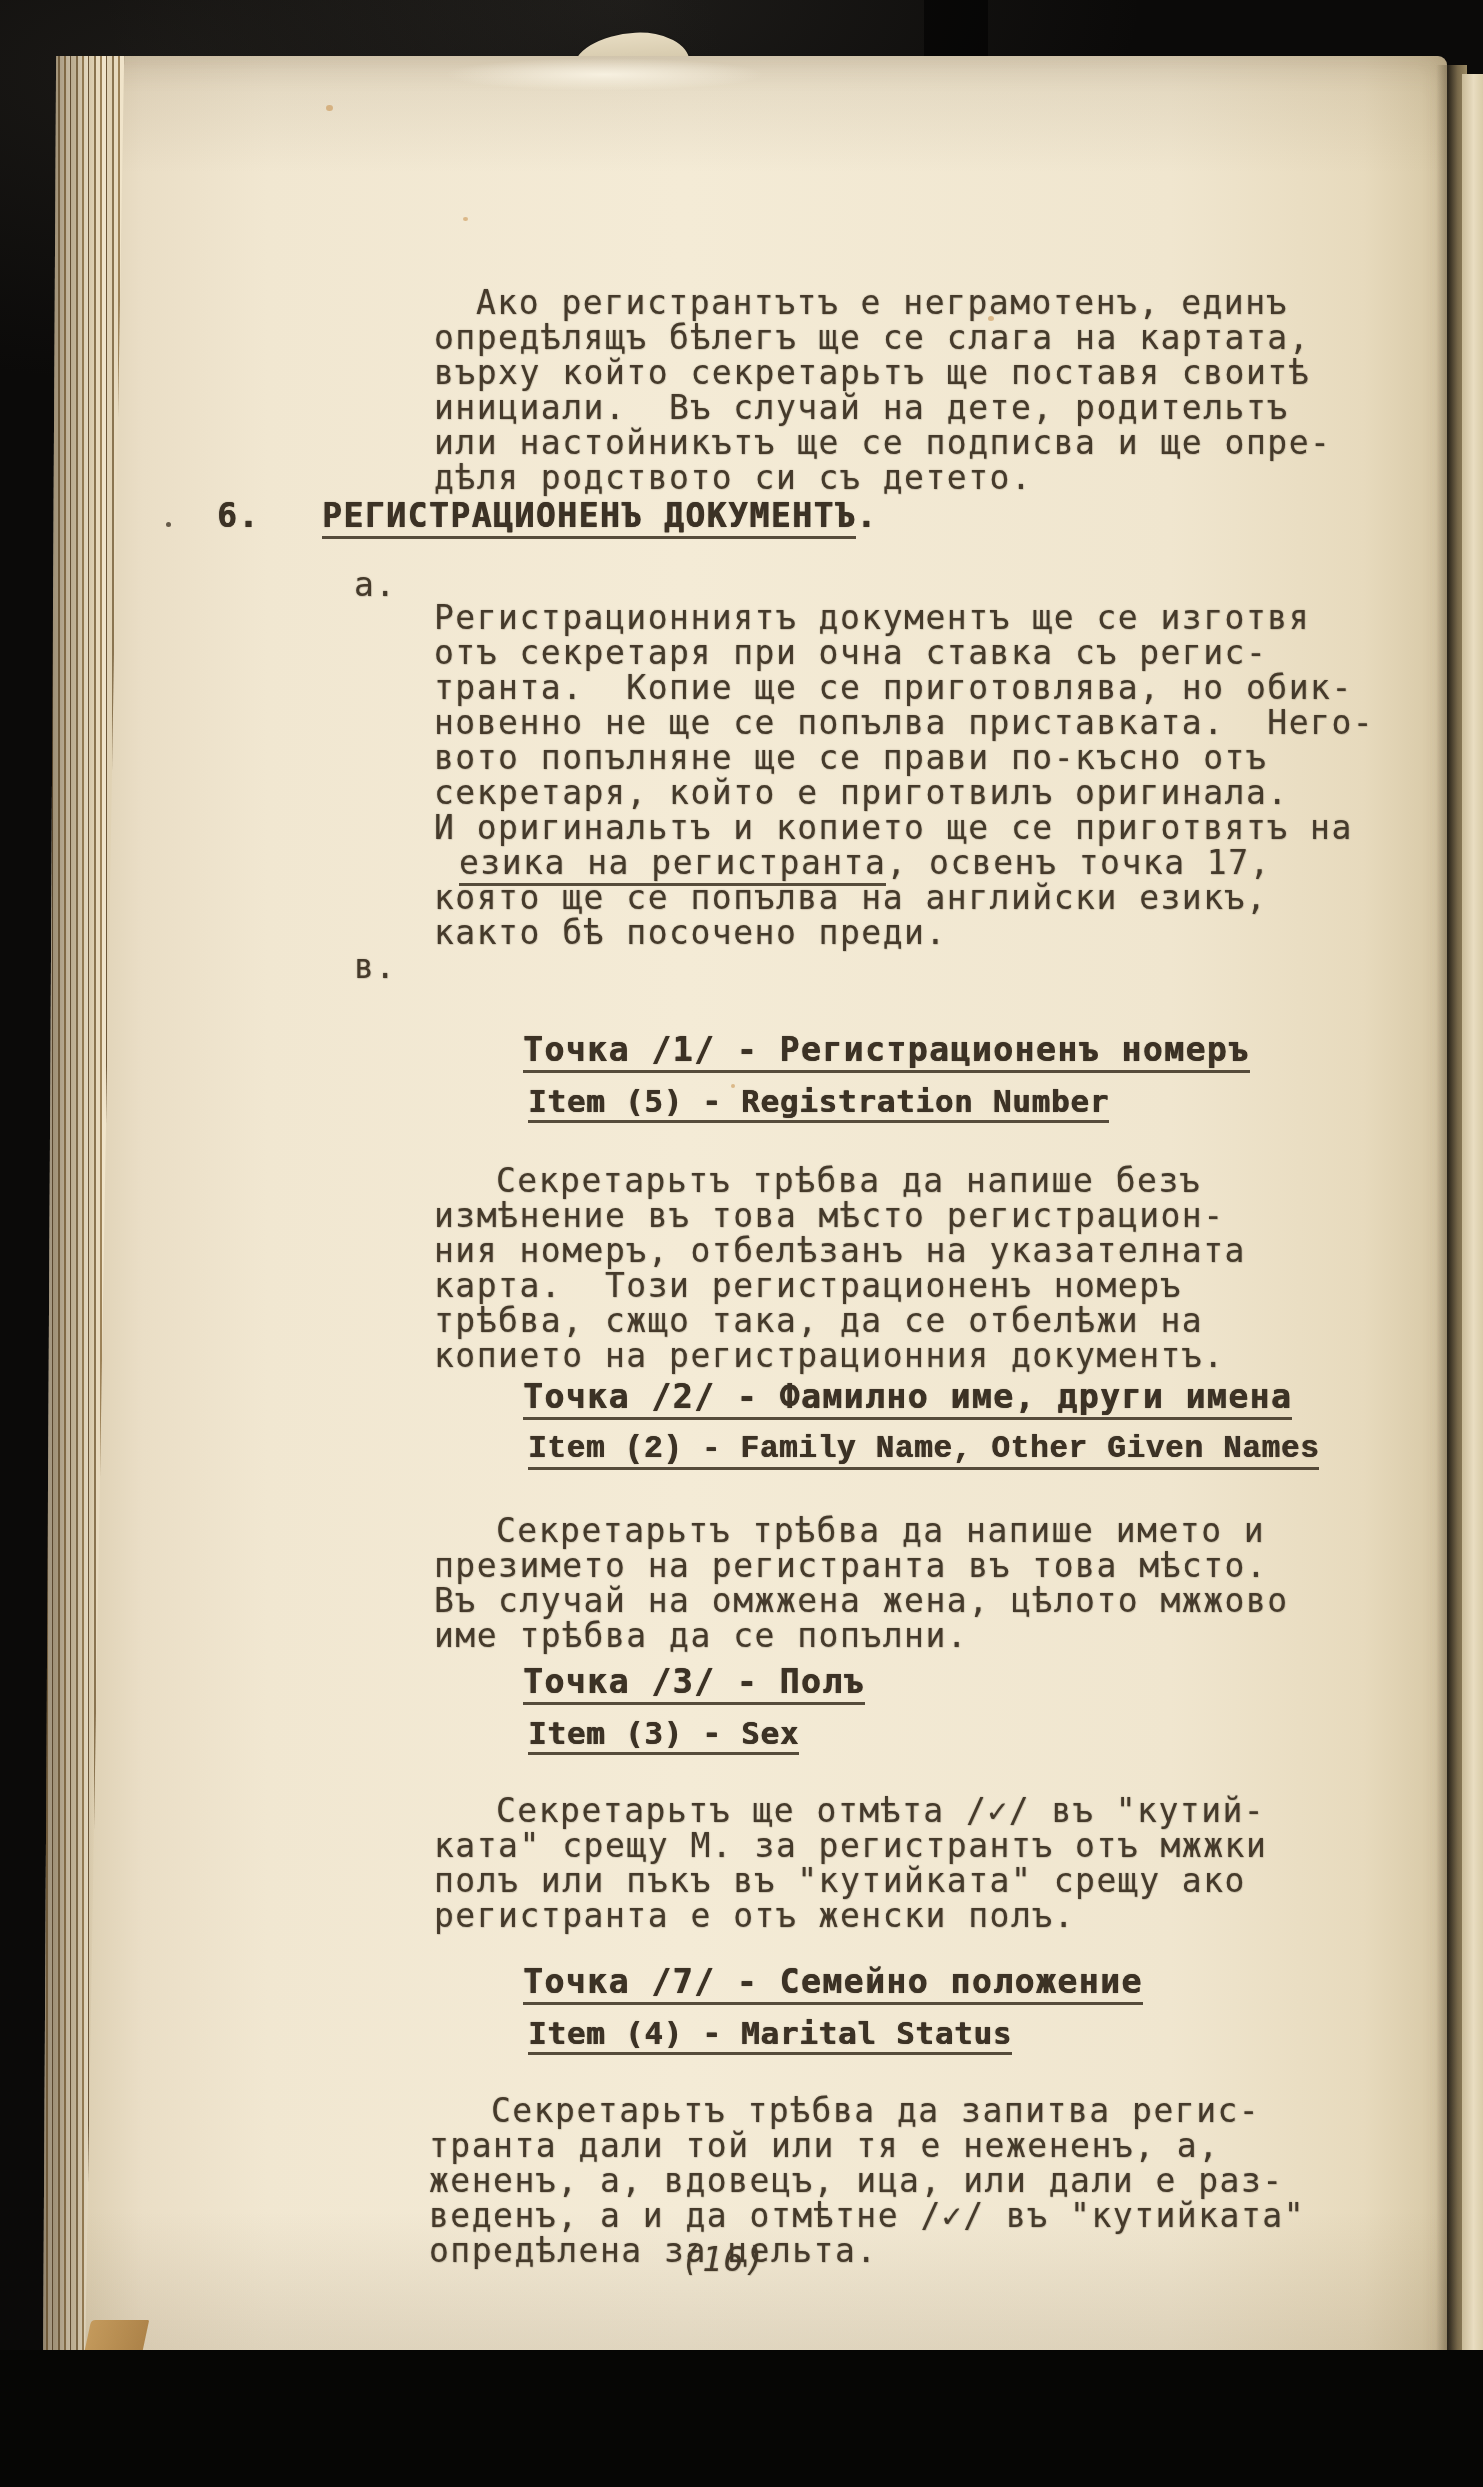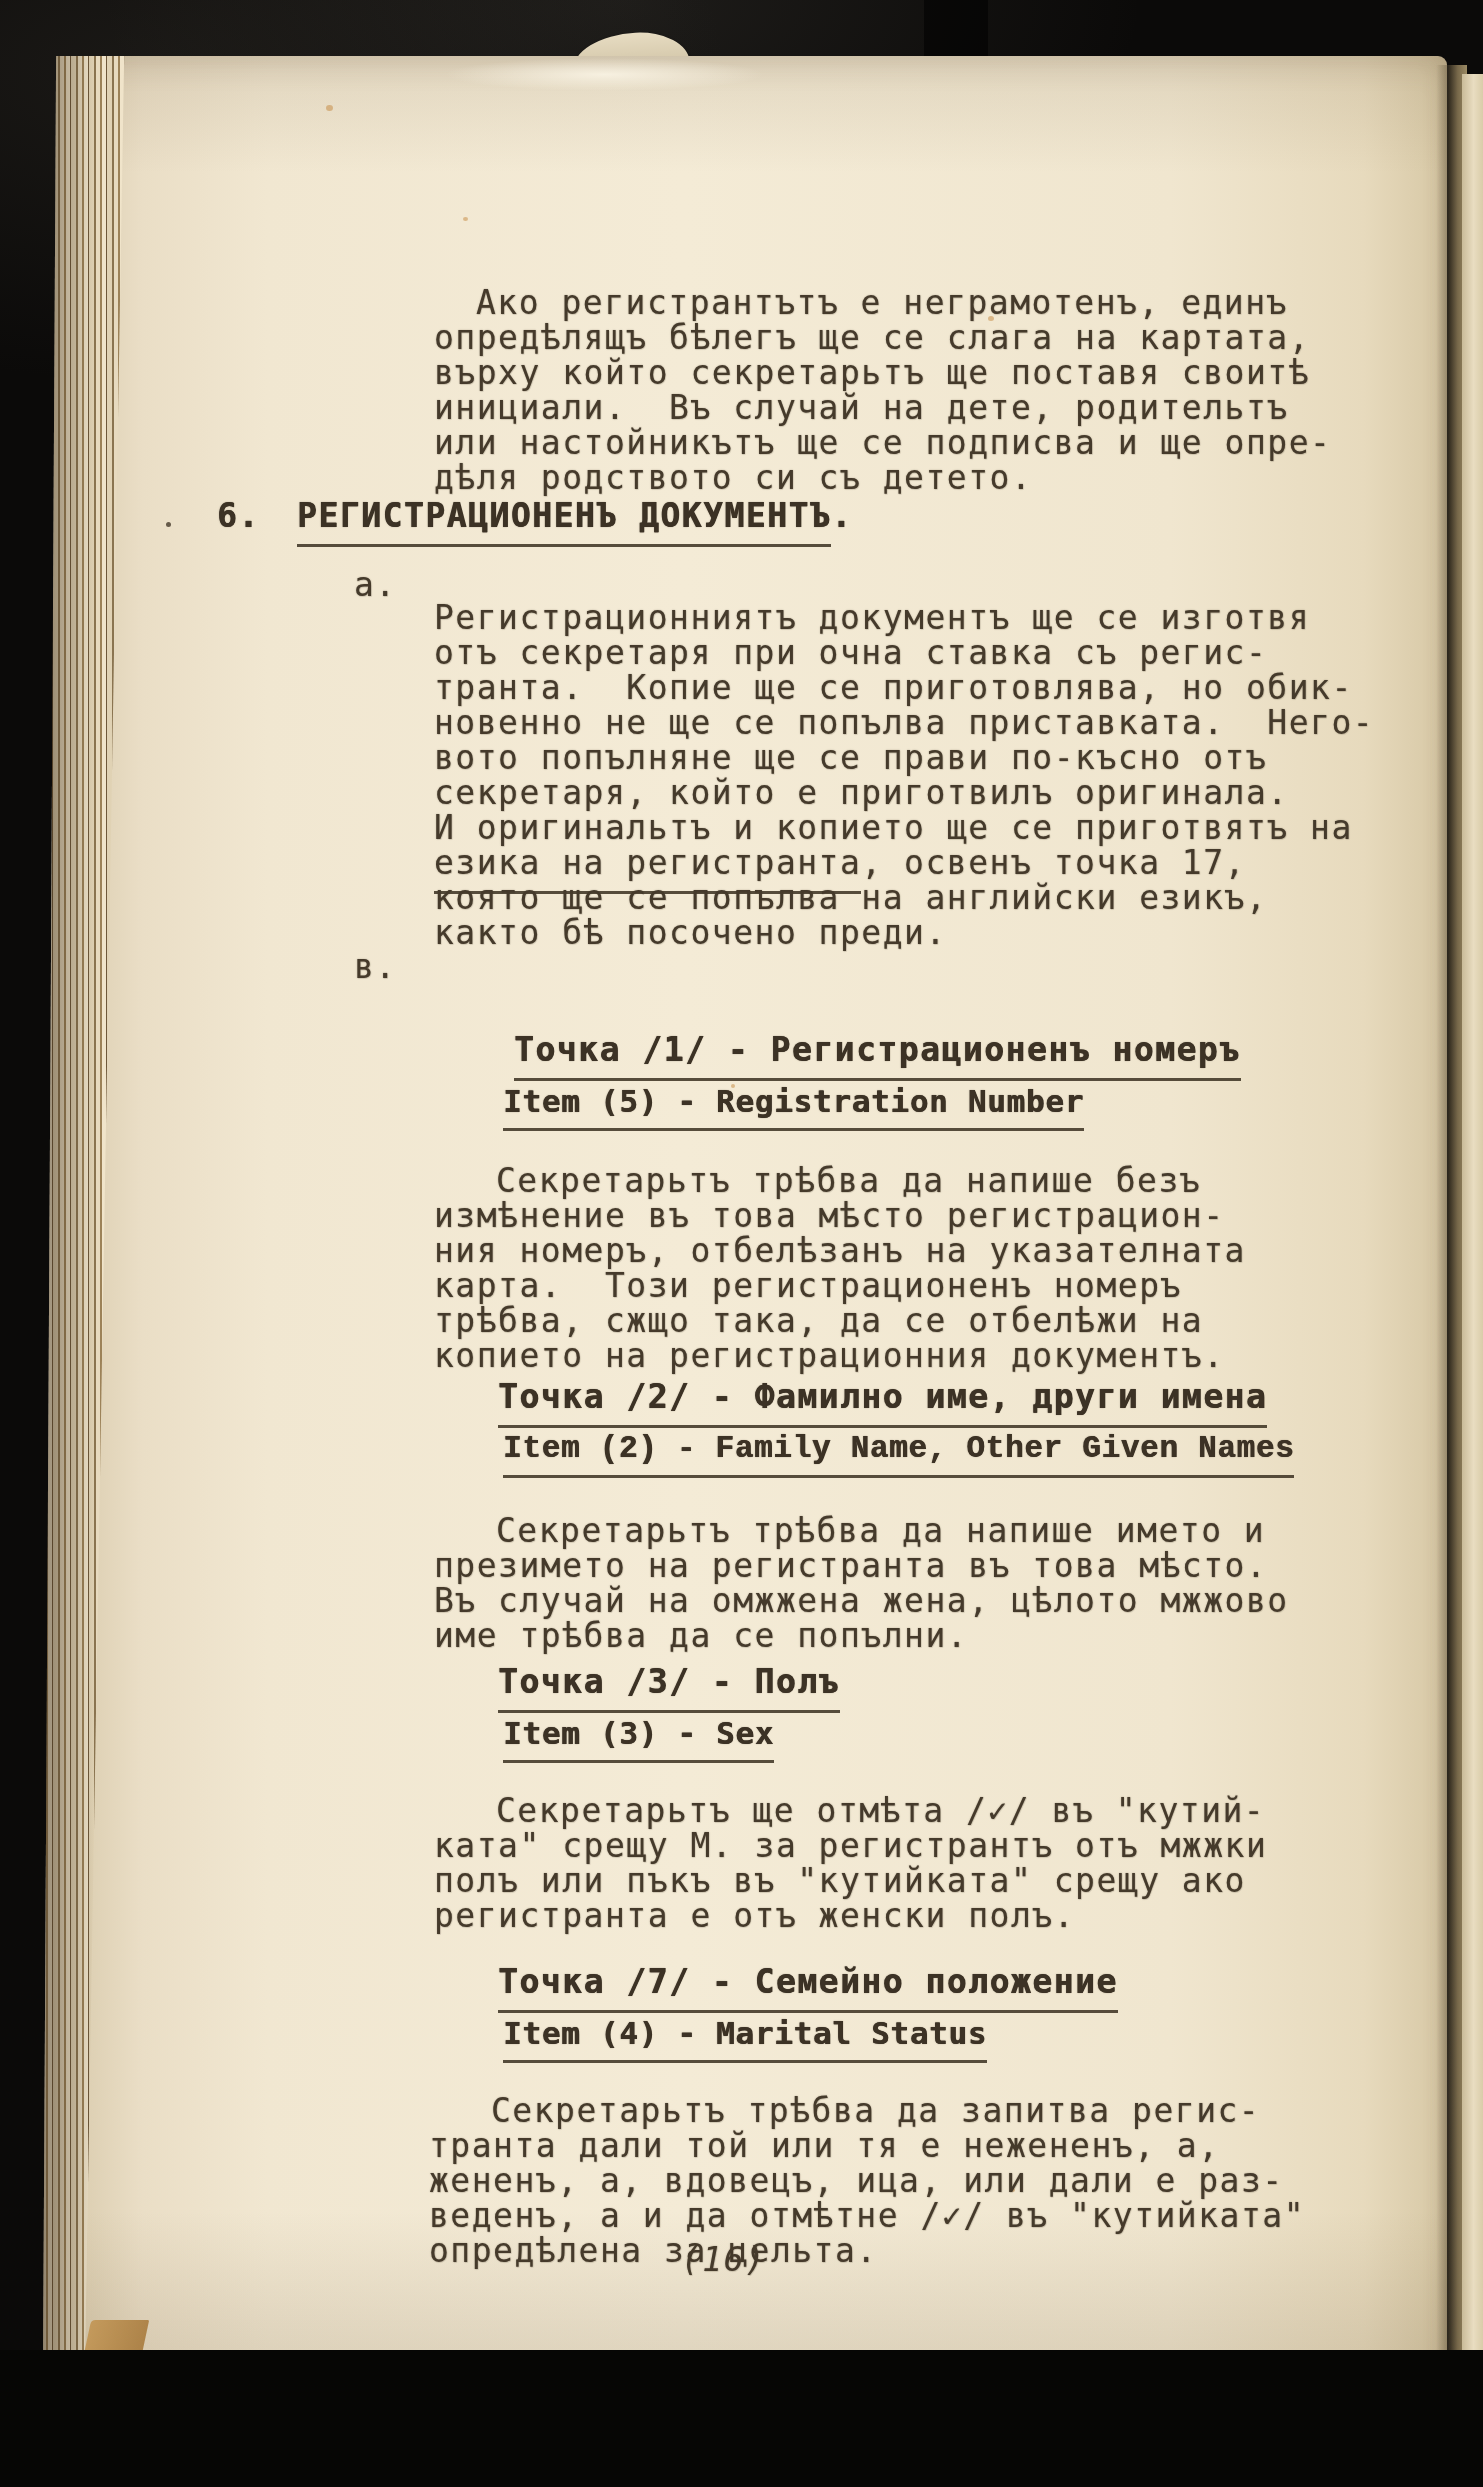--- a/index.html
+++ b/index.html
@@ -65,21 +65,21 @@
   }
   .speck{position:absolute;border-radius:50%;background:rgba(190,125,45,.45);}
   .ink{
     color:#453a2b;font-size:33px;line-height:35px;letter-spacing:1.5px;
     text-shadow:0 0 1.5px rgba(69,58,43,.45), 0.7px 0.7px 0 rgba(69,58,43,.10);
   }
   .block{position:absolute;white-space:pre-wrap;}
   .para-indent{text-indent:62px;}
   .intro-indent{text-indent:42px;}
   .heading{font-weight:bold;color:#3c3225;text-shadow:0.6px 0 0 currentColor, 0 0 1.5px rgba(60,50,37,.4);}
-  .u{border-bottom:3.7px solid rgba(64,53,38,.88);padding-bottom:9px;}
+  .u{border-bottom:3.7px solid rgba(64,53,38,.88);padding-bottom:1px;margin-left:25px;}
   .en{font-size:31px;letter-spacing:0.7px;}
   .ink-dot{position:absolute;width:5.2px;height:5.2px;border-radius:50%;background:rgba(69,58,43,.8);}
 </style>
 </head>
 <body>
 
 <div id="screenshot">
 
   <div class="dark-band"></div>
   <div class="top-fold"></div>
@@ -116,21 +116,21 @@
 новенно не ще се попълва приставката.  Него-
 вото попълняне ще се прави по-късно отъ
 секретаря, който е приготвилъ оригинала.
 И оригинальтъ и копието ще се приготвятъ на
 </span><span class="u">езика на регистранта</span><span>, освенъ точка 17,
 която ще се попълва на английски езикъ,
 както бѣ посочено преди.</span></p>
 
   <span class="block ink" style="left:354px;top:949px;">в.</span>
 
-  <span class="block ink heading" style="left:514px;top:1032px;"><span class="u">Точка /1/ - Регистрационенъ номеръ</span></span>
+  <span class="block ink heading" style="left:498px;top:1032px;"><span class="u">Точка /1/ - Регистрационенъ номеръ</span></span>
   <span class="block ink heading en" style="left:503px;top:1084px;"><span class="u">Item (5) - Registration Number</span></span>
   <p class="block ink para-indent" style="left:434px;top:1130px;width:1053px;">Секретарьтъ трѣбва да напише безъ
 измѣнение въ това мѣсто регистрацион-
 ния номеръ, отбелѣзанъ на указателната
 карта.  Този регистрационенъ номеръ
 трѣбва, сжщо така, да се отбелѣжи на
 копието на регистрационния документъ.</p>
 
   <span class="block ink heading" style="left:498px;top:1379px;"><span class="u">Точка /2/ - Фамилно име, други имена</span></span>
   <span class="block ink heading en" style="left:503px;top:1431px;font-family:Liberation Mono, monospace;"><span class="u">Item (2) - Family Name, Other Given Names</span></span>

